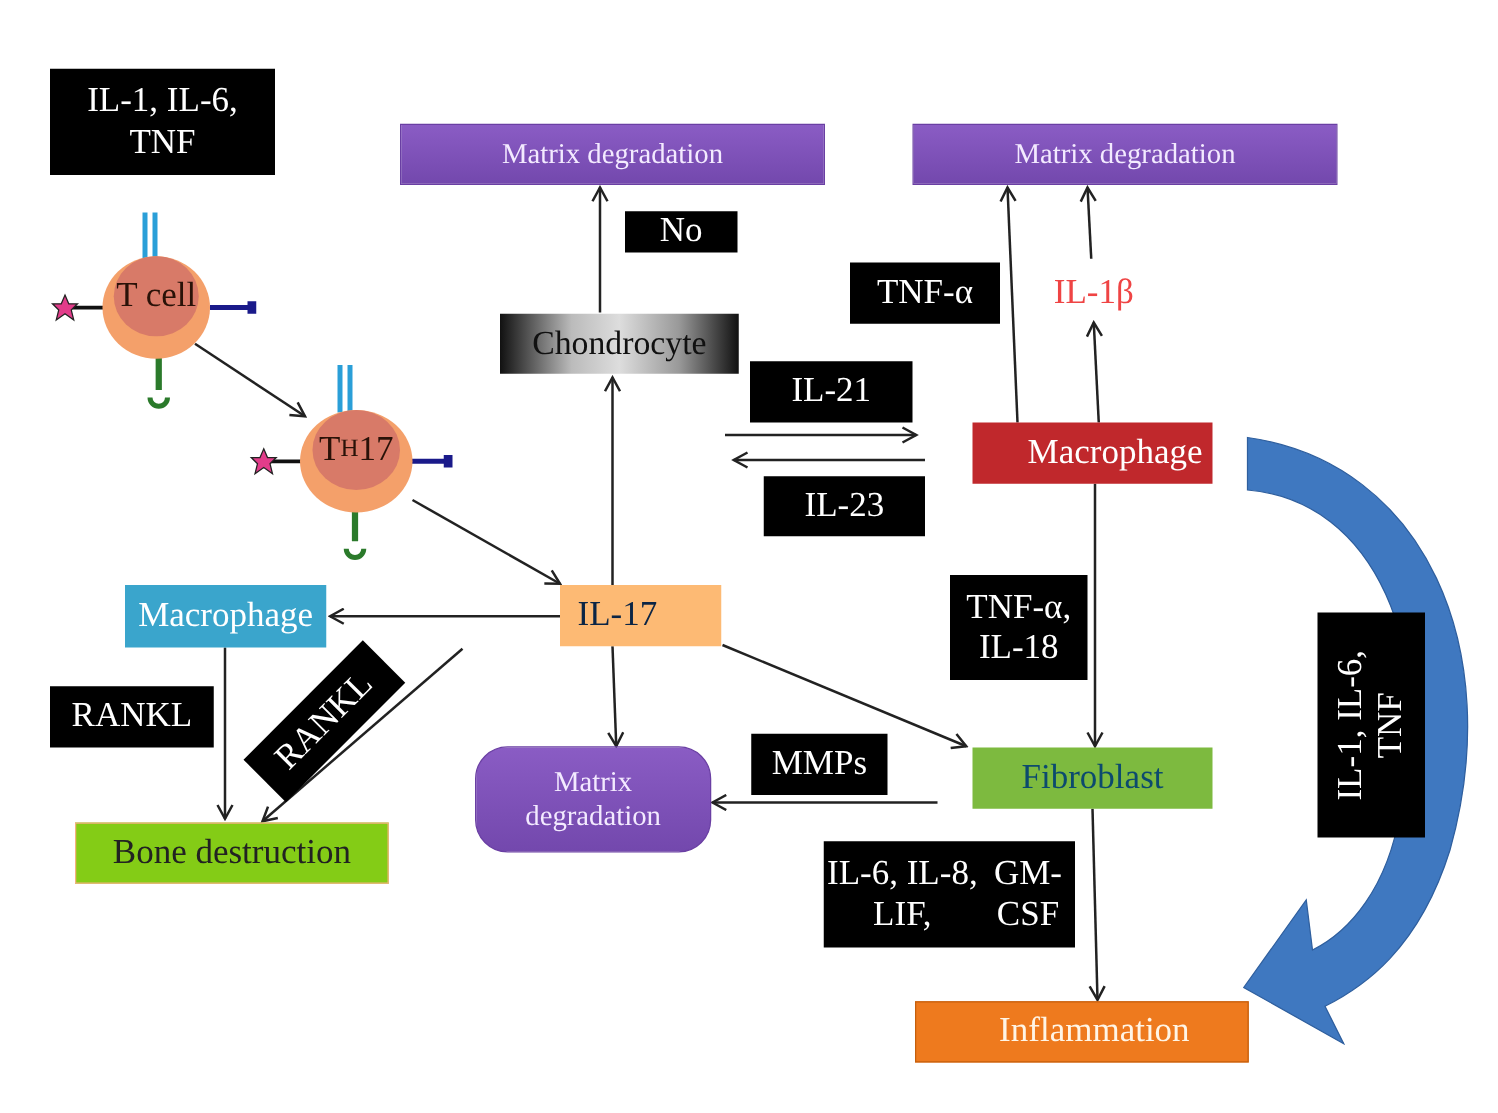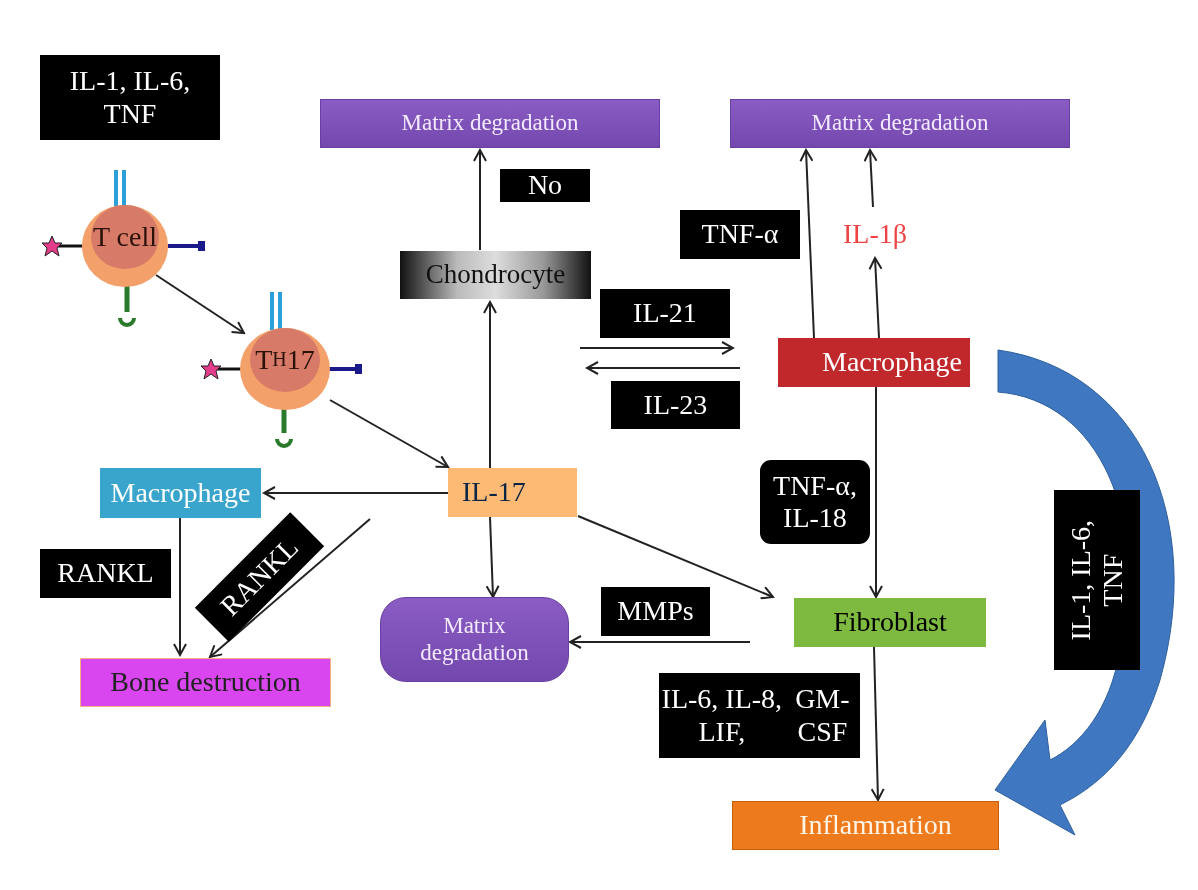--- a/index.html
+++ b/index.html
@@ -7,22 +7,22 @@
     font-family:"Liberation Serif","DejaVu Serif",serif; }
   svg.links { position:absolute; left:0; top:0; width:1198px; height:890px; }
   .box { position:absolute; display:flex; align-items:center; justify-content:center; text-align:center;
     box-sizing:border-box; line-height:1.15; }
   .black { background:#000; color:#fff; font-size:28px; }
   .purple { background:linear-gradient(#8a5cc4,#7348ad); color:#f3eaff; font-size:23px; border:1px solid #6a3fa3; }
   .chondro { background:linear-gradient(90deg,#111 0%,#bbb 30%,#ddd 50%,#999 75%,#111 100%); color:#111; font-size:27px; }
   .macro { background:#c0282c; color:#fff; font-size:28px;padding-left:36px; }
   .il17 { background:#fdba74; color:#0b2545; font-size:28px; }
   .osteo { background:#3aa5cc; color:#fff; font-size:28px; }
-  .fibro { background:#7dba3f; color:#000000; font-size:28px;margin-left:16px; }
-  .bone { background:#d946ef; color:#222; font-size:28px; border:1px solid #f5b07f;margin-left:20px; }
+  .fibro { background:#7dba3f; color:#0c4a6e; font-size:28px; }
+  .bone { background:#84cc16; color:#222; font-size:28px; border:1px solid #f5b07f; }
   .inflam { background:#ee7a1e; color:#fff5e6; font-size:28px; border:1px solid #c55f0c;padding-left:20px; }
   .plain { color:#ef4444; font-size:28px; background:transparent; }
   .cell { position:absolute; border-radius:50%; background:#f4a06a; display:flex; align-items:flex-start; justify-content:center; }
   .cell .inner { width:78%; height:78%; border-radius:50%; background:#d87a68; display:flex; align-items:center; justify-content:center; color:#2a1208; font-size:28px; }
   .rot { transform-origin:center center; }
 </style>
 </head>
 <body>
 
 <div id="canvas">
@@ -105,21 +105,21 @@
 
   <div class="box black" style="left:40px;top:55px;width:180px;height:85px;flex-direction:column;">
     <span>IL-1, IL-6,</span>
     <span>TNF</span>
   </div>
   <div class="box black" style="left:500px;top:169px;width:90px;height:33px;">No</div>
   <div class="box black" style="left:680px;top:210px;width:120px;height:49px;">TNF-α</div>
   <div class="box plain" style="left:830px;top:210px;width:90px;height:49px;">IL-1β</div>
   <div class="box black" style="left:600px;top:289px;width:130px;height:49px;">IL-21</div>
   <div class="box black" style="left:611px;top:381px;width:129px;height:48px;">IL-23</div>
-  <div class="box black" style="left:760px;top:460px;width:110px;height:84px;flex-direction:column;border-radius:11px;">
+  <div class="box black" style="left:760px;top:460px;width:110px;height:84px;flex-direction:column;">
     <span>TNF-α,</span>
     <span>IL-18</span>
   </div>
   <div class="box black" style="left:40px;top:549px;width:131px;height:49px;">RANKL</div>
   <div class="box black rot" style="left:192px;top:553px;width:135px;height:48px;transform:rotate(-45deg);">RANKL</div>
   <div class="box black" style="left:601px;top:587px;width:109px;height:49px;">MMPs</div>
   <div class="box black" style="left:659px;top:673px;width:201px;height:85px;flex-direction:row;">
     <span>IL-6, IL-8, LIF,</span>
     <span>GM-CSF</span>
   </div>

